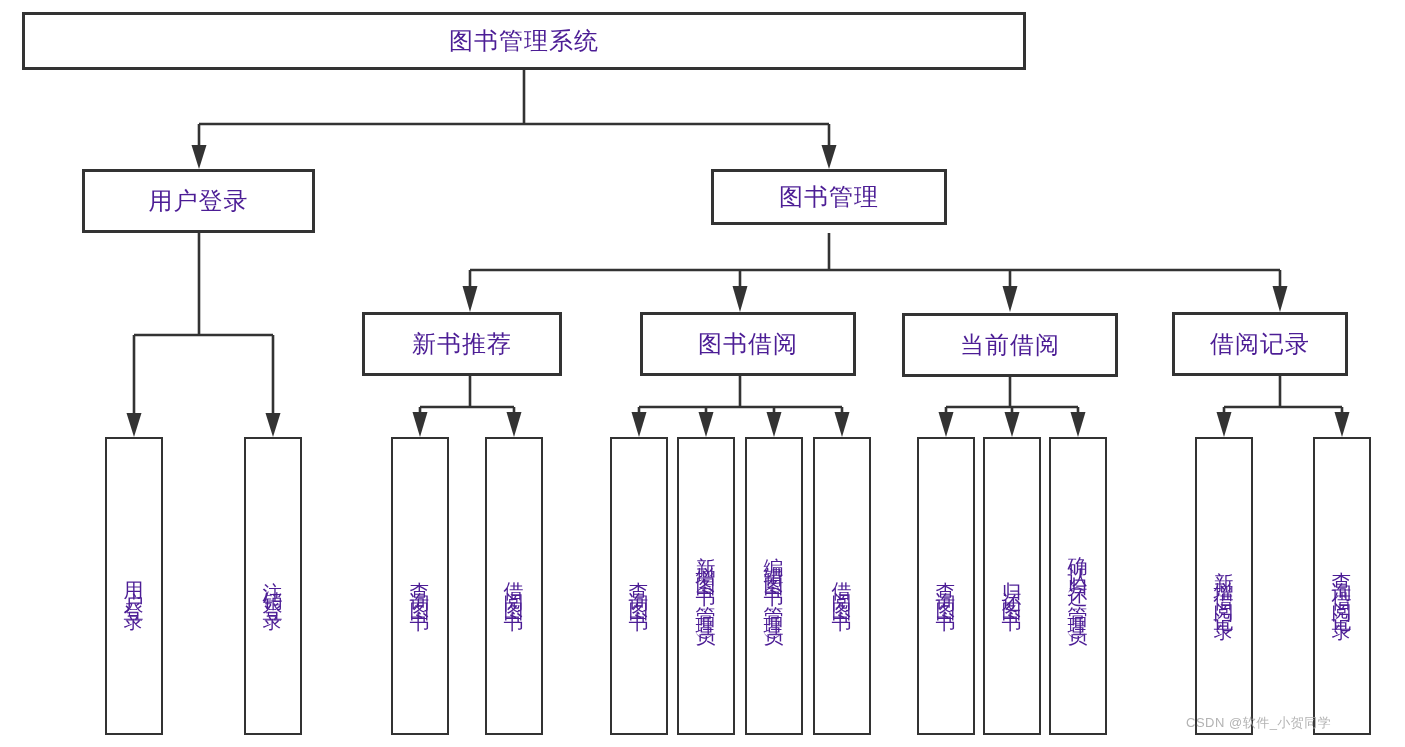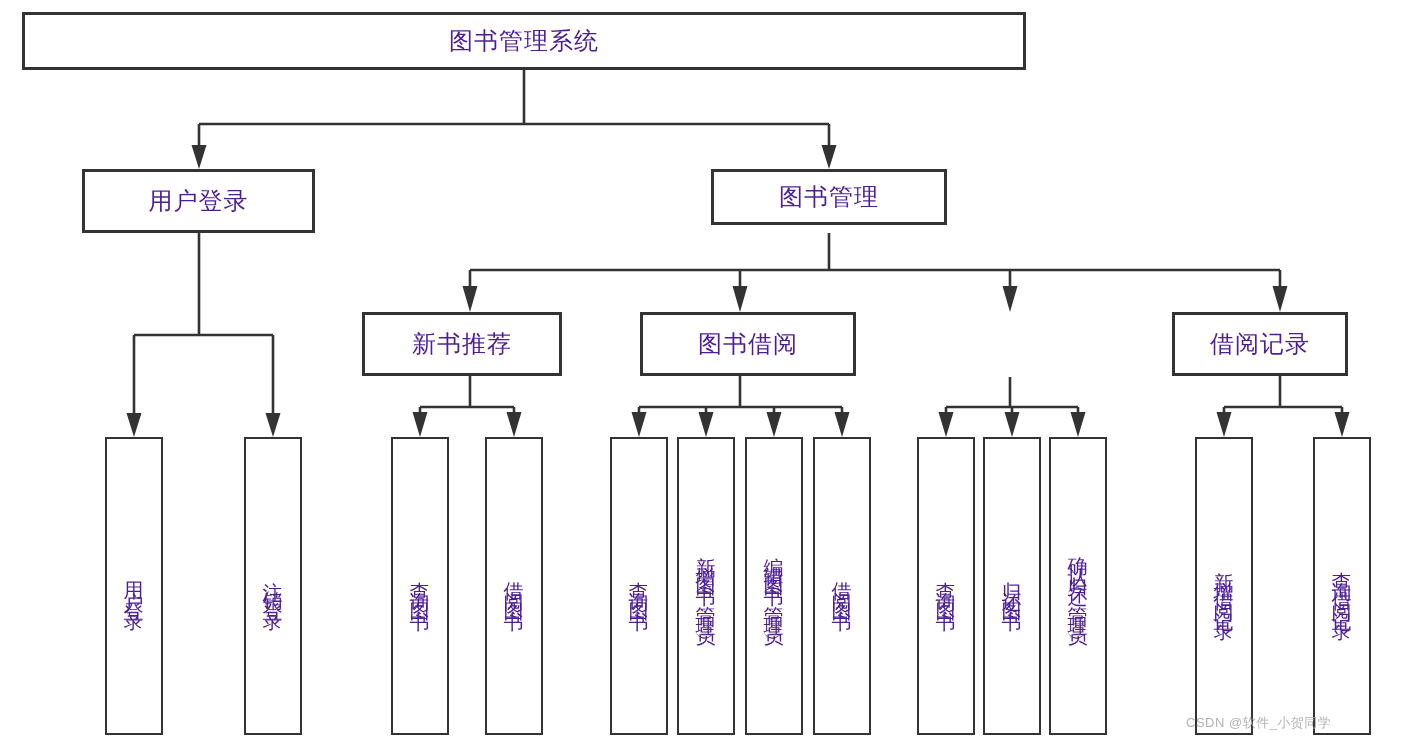--- a/index.html
+++ b/index.html
@@ -124,20 +124,23 @@
   <div class="node" style="left:711px; top:169px; width:236px; height:56px;">
     <span class="hlabel">图书管理</span>
   </div>
 
   <div class="node" style="left:362px; top:312px; width:200px; height:64px;">
     <span class="hlabel">新书推荐</span>
   </div>
   <div class="node" style="left:632px; top:312px; width:216px; height:64px;margin-left:8px;">
     <span class="hlabel">图书借阅</span>
   </div>
+  <div class="node" style="left:902px; top:313px; width:216px; height:64px;">
+    <span class="hlabel">当前借阅</span>
+  </div>
   <div class="node" style="left:1172px; top:312px; width:176px; height:64px;">
     <span class="hlabel">借阅记录</span>
   </div>
 
   <div class="node leaf" style="left:105px; top:437px; width:58px; height:298px;">
     <span class="vtext">用户登录</span>
   </div>
   <div class="node leaf" style="left:244px; top:437px; width:58px; height:298px;">
     <span class="vtext">注销登录</span>
   </div>

